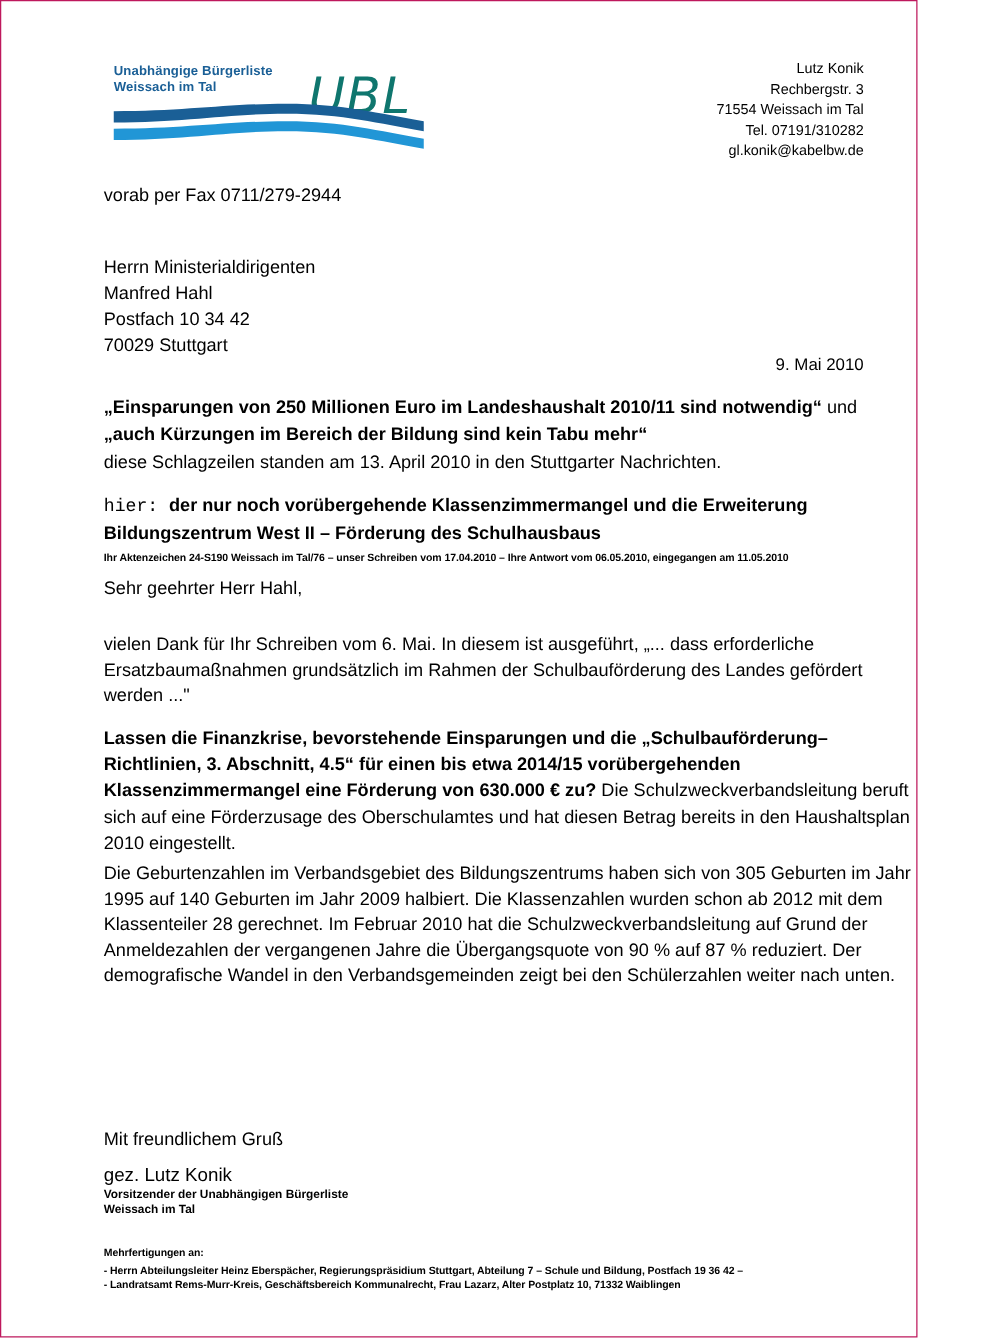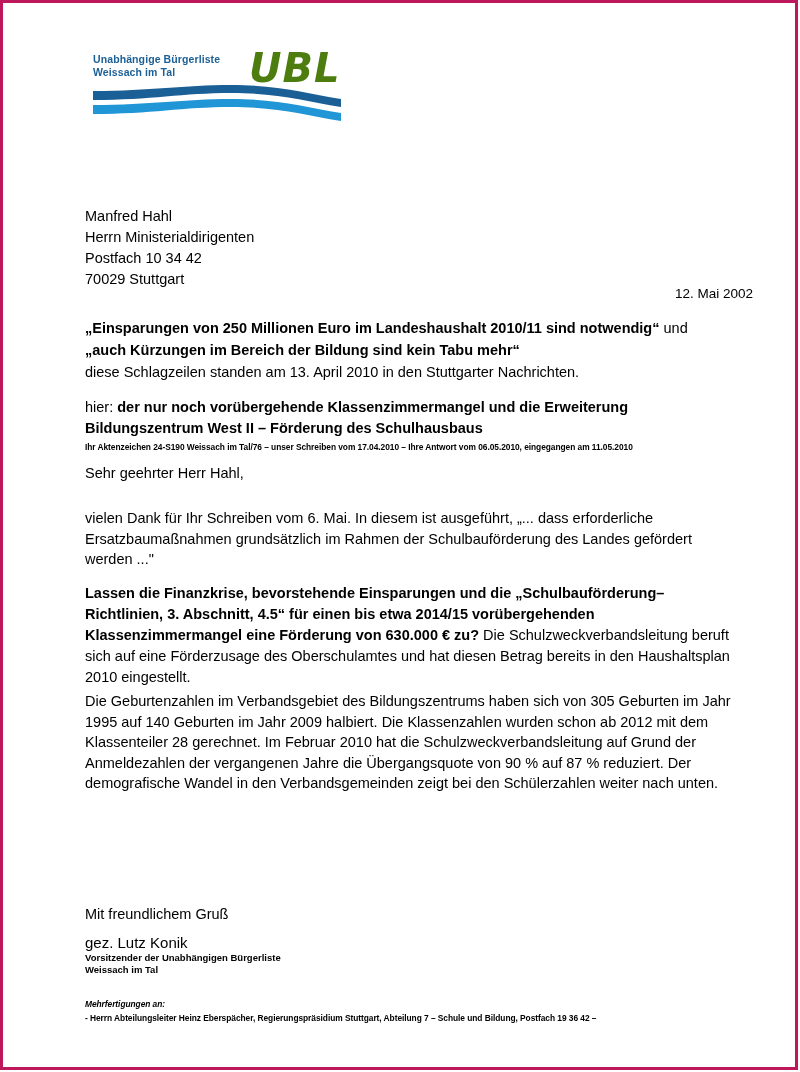--- a/index.html
+++ b/index.html
@@ -9,25 +9,25 @@
   }
   body {
     width: 800px;
     height: 1072px;
     font-family: "Liberation Sans", sans-serif;
     color: #000000;
     -webkit-font-smoothing: none;
   }
   .page {
     position: relative;
-    width: 798px;
+    width: 734px;
     height: 1070px;
     margin: 0;
     box-sizing: border-box;
-    border: 3px solid #be185d;
+    border: 1px solid #be185d;
     background: #ffffff;
     overflow: hidden;
   }
   .sheet {
     position: absolute;
     left: 0; top: 0; right: 0; bottom: 0;
     padding: 0;
   }
 
   
@@ -51,27 +51,27 @@
     top: 6px;
     font-size: 10.5px;
     font-weight: bold;
     line-height: 13px;
     color: #1a5f96;
     letter-spacing: 0.1px;
   }
   .logo-ubl {
     position: absolute;
     left: 168px;
-    top: 0px;
+    top: 11px;
     font-family: "DejaVu Sans", sans-serif;
     font-size: 40px;
-    font-weight: bold;
+    font-weight: normal;
     font-style: italic;
     letter-spacing: 1px;
-    color: #4d7c0f;
+    color: #0f766e;
     line-height: 42px;
   }
   .wave-wrap {
     position: absolute;
     left: 10px;
     top: 36px;
     width: 252px;
     height: 42px;
   }
 
@@ -94,21 +94,21 @@
     line-height: 20.5px;
   }
   .fax-line   { top: 146px; }
   .recipient  { top: 203px; line-height: 21px; }
   .date       { top: 281px; left: auto; right: 42px; width: auto; text-align: right; font-size: 13.5px; }
 
   .headline   { top: 314px; font-weight: bold; line-height: 22px; }
   .headline .reg { font-weight: normal; }
 
   .subject    { top: 394px; line-height: 21px; }
-  .subject .lead { font-weight: normal; }
+  .subject .lead { font-weight: normal; font-family: Liberation Mono, monospace; }
   .subject .sb   { font-weight: bold; }
   .refline {
     margin-top: 3px;
     font-size: 8.4px;
     font-weight: bold;
     line-height: 11px;
     letter-spacing: -0.05px;
   }
 
   .salutation { top: 460px; }
@@ -117,21 +117,21 @@
   .para2 .sb  { font-weight: bold; }
   .para3      { top: 688px; }
   .para4      { top: 843px; font-weight: bold; line-height: 21px; }
   .closing    { top: 901px; }
 
   .signature  { top: 930px; }
   .sig-name   { font-size: 15px; line-height: 19px; }
   .sig-role   { font-size: 9.5px; font-weight: bold; line-height: 12px; }
 
   .footer     { top: 996px; font-size: 8.4px; font-weight: bold; line-height: 11.6px; letter-spacing: -0.05px; }
-  .footer .ftitle { margin-bottom: 2px; font-style: italic; }
+  .footer .ftitle { margin-bottom: 2px; }
 </style>
 </head>
 <body>
 
 <div class="page">
   <div class="sheet">
 
     <div class="header">
 
       <div class="logo">
@@ -141,32 +141,40 @@
         </div>
         <div class="logo-ubl">UBL</div>
         <div class="wave-wrap">
           <svg width="252" height="42" viewBox="0 0 252 42" xmlns="http://www.w3.org/2000/svg">
             <path d="M2,8 C60,8 92,2 140,2 C186,2 214,10 250,16 L250,24 C214,18 186,10 140,10 C92,10 60,17 2,17 Z" fill="#1a5f96"></path>
             <path d="M2,22 C60,22 92,16 140,16 C186,16 214,24 250,30 L250,38 C214,32 186,24 140,24 C92,24 60,31 2,31 Z" fill="#2196d6"></path>
           </svg>
         </div>
       </div>
 
-
-    </div>
-
+      <div class="sender">
+        <div>Lutz Konik</div>
+        <div>Rechbergstr. 3</div>
+        <div>71554 Weissach im Tal</div>
+        <div>Tel. 07191/310282</div>
+        <div>gl.konik@kabelbw.de</div>
+      </div>
+
+    </div>
+
+    <div class="blk fax-line">vorab per Fax 0711/279-2944</div>
 
     <div class="blk recipient">
+      <div>Herrn Ministerialdirigenten</div>
       <div>Manfred Hahl</div>
-      <div>Herrn Ministerialdirigenten</div>
       <div>Postfach 10 34 42</div>
       <div>70029 Stuttgart</div>
     </div>
 
-    <div class="blk date">12. Mai 2002</div>
+    <div class="blk date">9. Mai 2010</div>
 
     <div class="blk headline">
       <span>„Einsparungen von 250 Millionen Euro im Landeshaushalt 2010/11 sind notwendig“</span><span class="reg"> und </span><span>„auch Kürzungen im Bereich der Bildung sind kein Tabu mehr“</span>
       <div class="reg">diese Schlagzeilen standen am 13. April 2010 in den Stuttgarter Nachrichten.</div>
     </div>
 
     <div class="blk subject">
       <span class="lead">hier</span><span class="lead">: </span><span class="sb">der nur noch vorübergehende Klassenzimmermangel und die Erweiterung Bildungszentrum West II – Förderung des Schulhausbaus</span>
       <div class="refline">Ihr Aktenzeichen 24-S190 Weissach im Tal/76 – unser Schreiben vom 17.04.2010 – Ihre Antwort vom 06.05.2010, eingegangen am 11.05.2010</div>
     </div>
@@ -186,16 +194,17 @@
 
     <div class="blk signature">
       <div class="sig-name">gez. Lutz Konik</div>
       <div class="sig-role">Vorsitzender der Unabhängigen Bürgerliste</div>
       <div class="sig-role">Weissach im Tal</div>
     </div>
 
     <div class="blk footer">
       <div class="ftitle">Mehrfertigungen an:</div>
       <div>- Herrn Abteilungsleiter Heinz Eberspächer, Regierungspräsidium Stuttgart, Abteilung 7 – Schule und Bildung, Postfach 19 36 42 –</div>
+      <div>- Landratsamt Rems-Murr-Kreis, Geschäftsbereich Kommunalrecht, Frau Lazarz, Alter Postplatz 10, 71332 Waiblingen</div>
     </div>
 
   </div>
 </div>
 
 </body></html>

